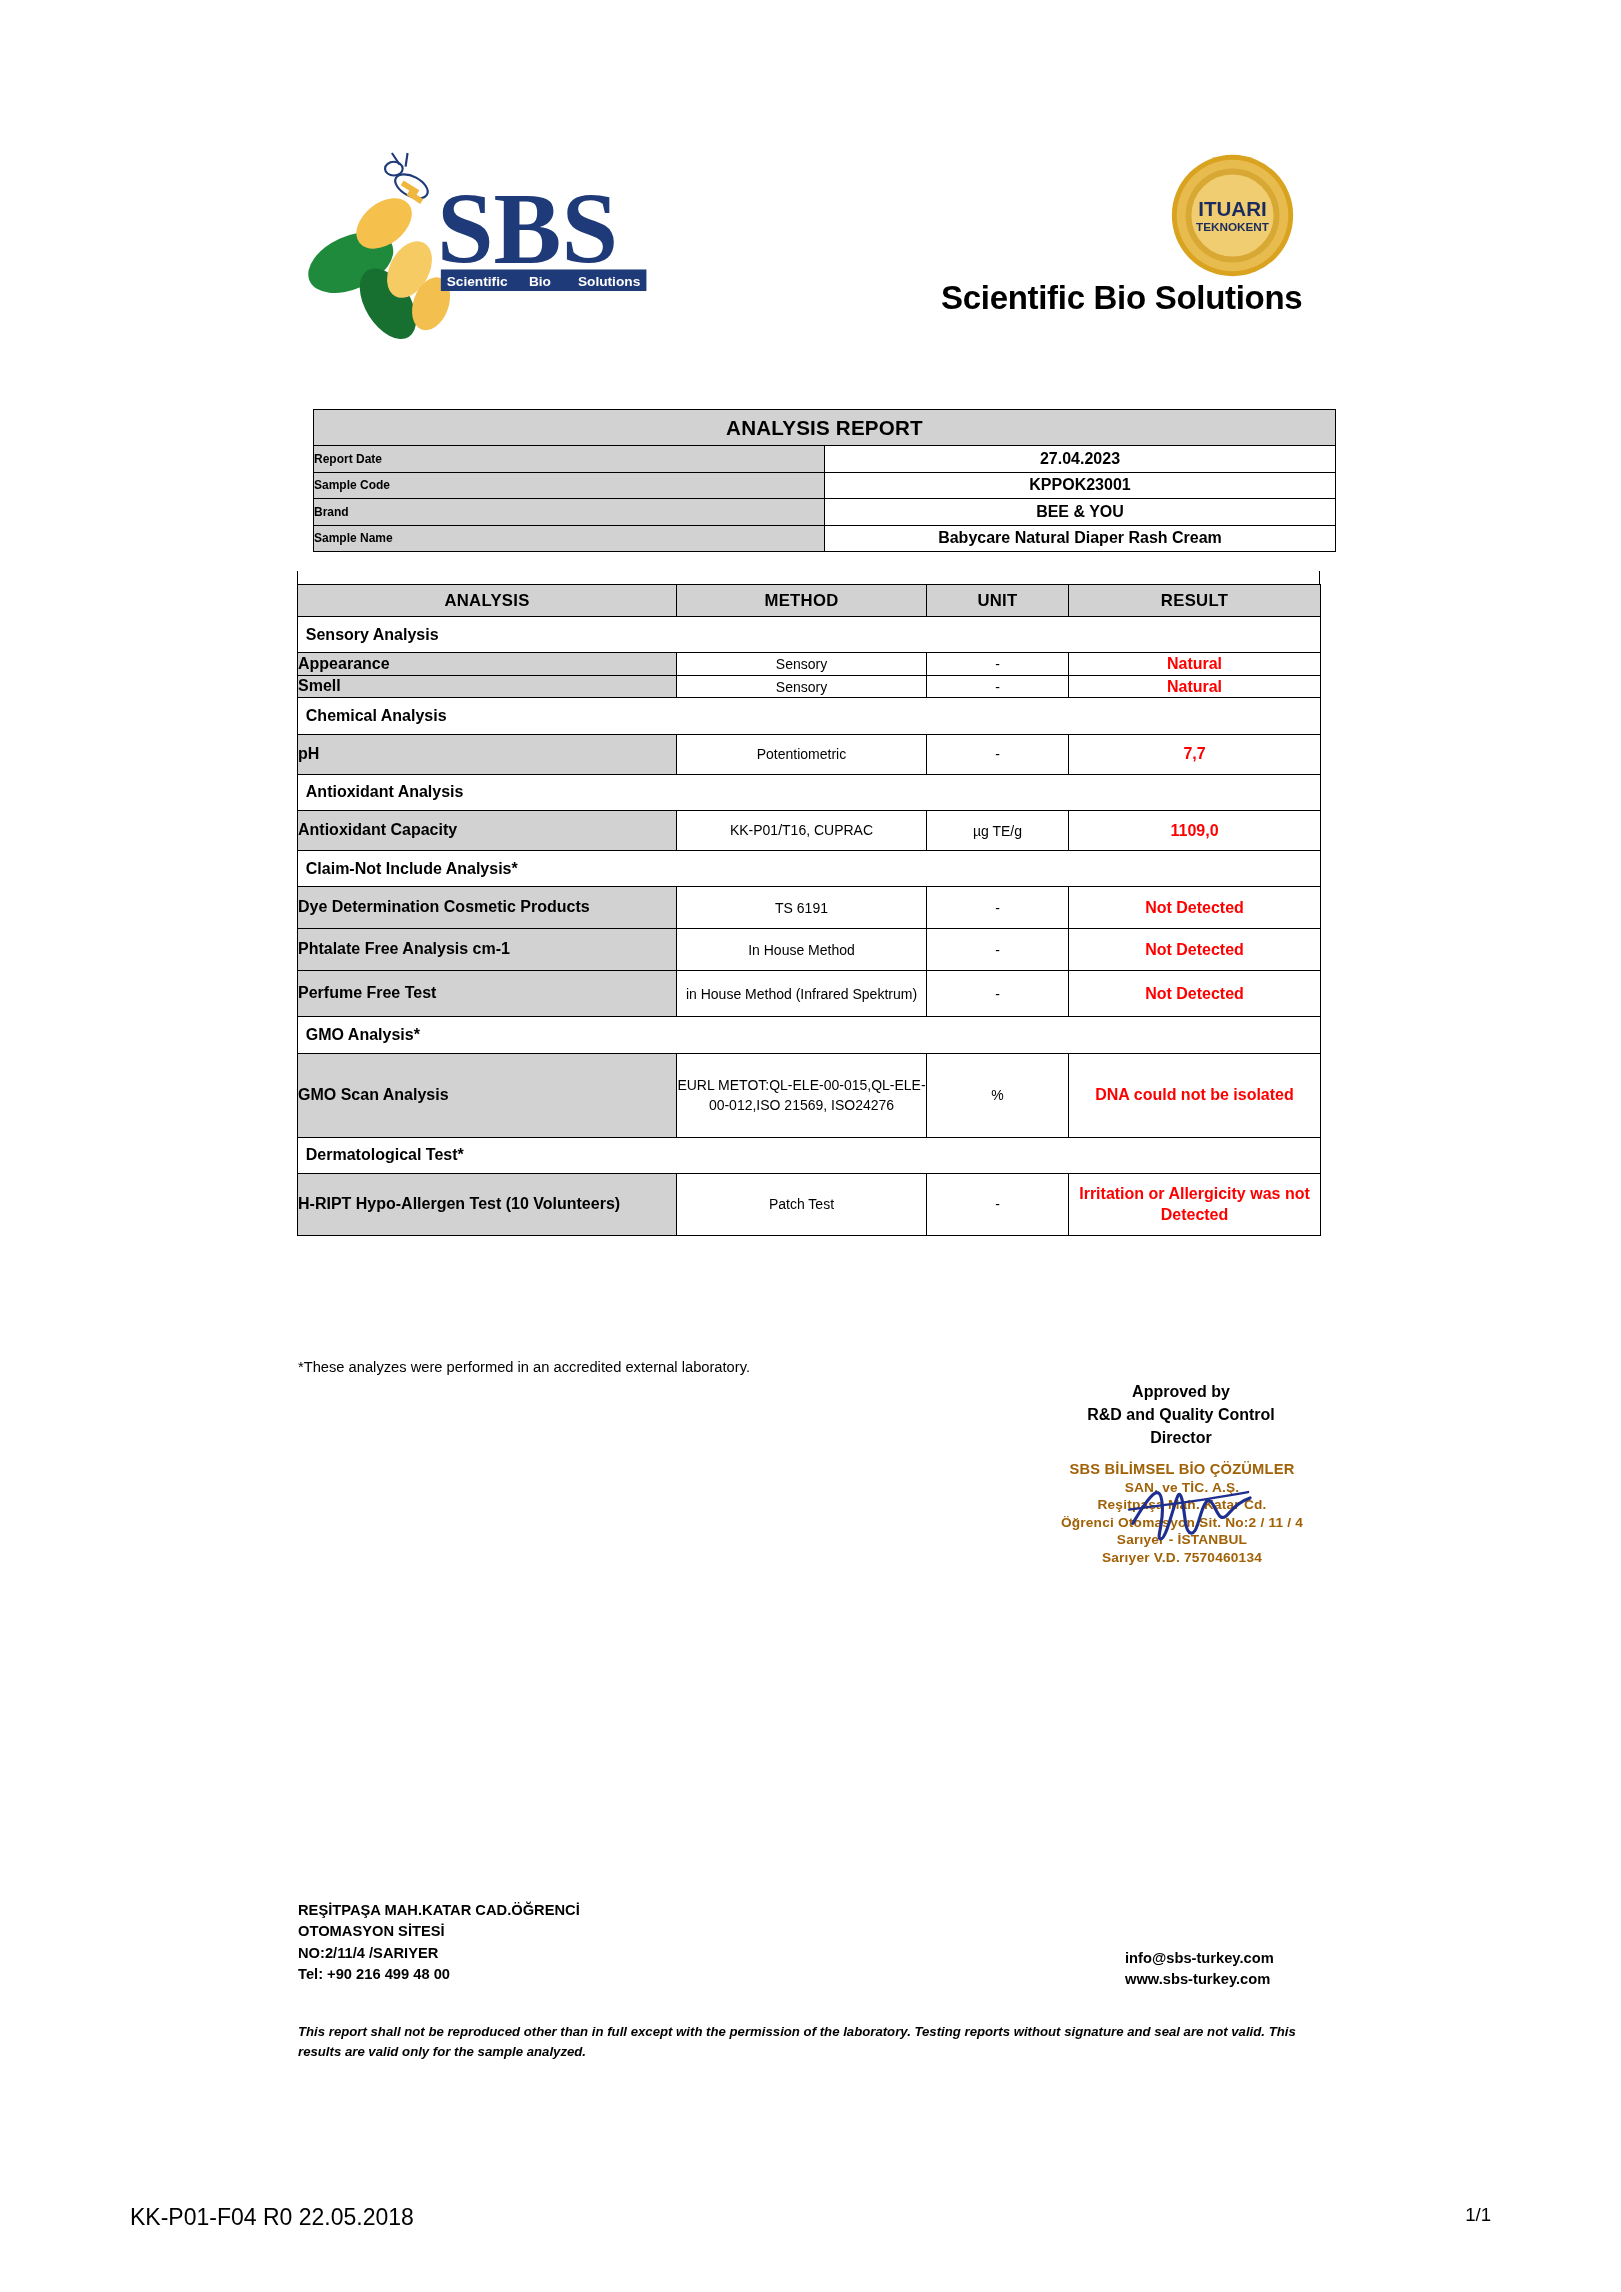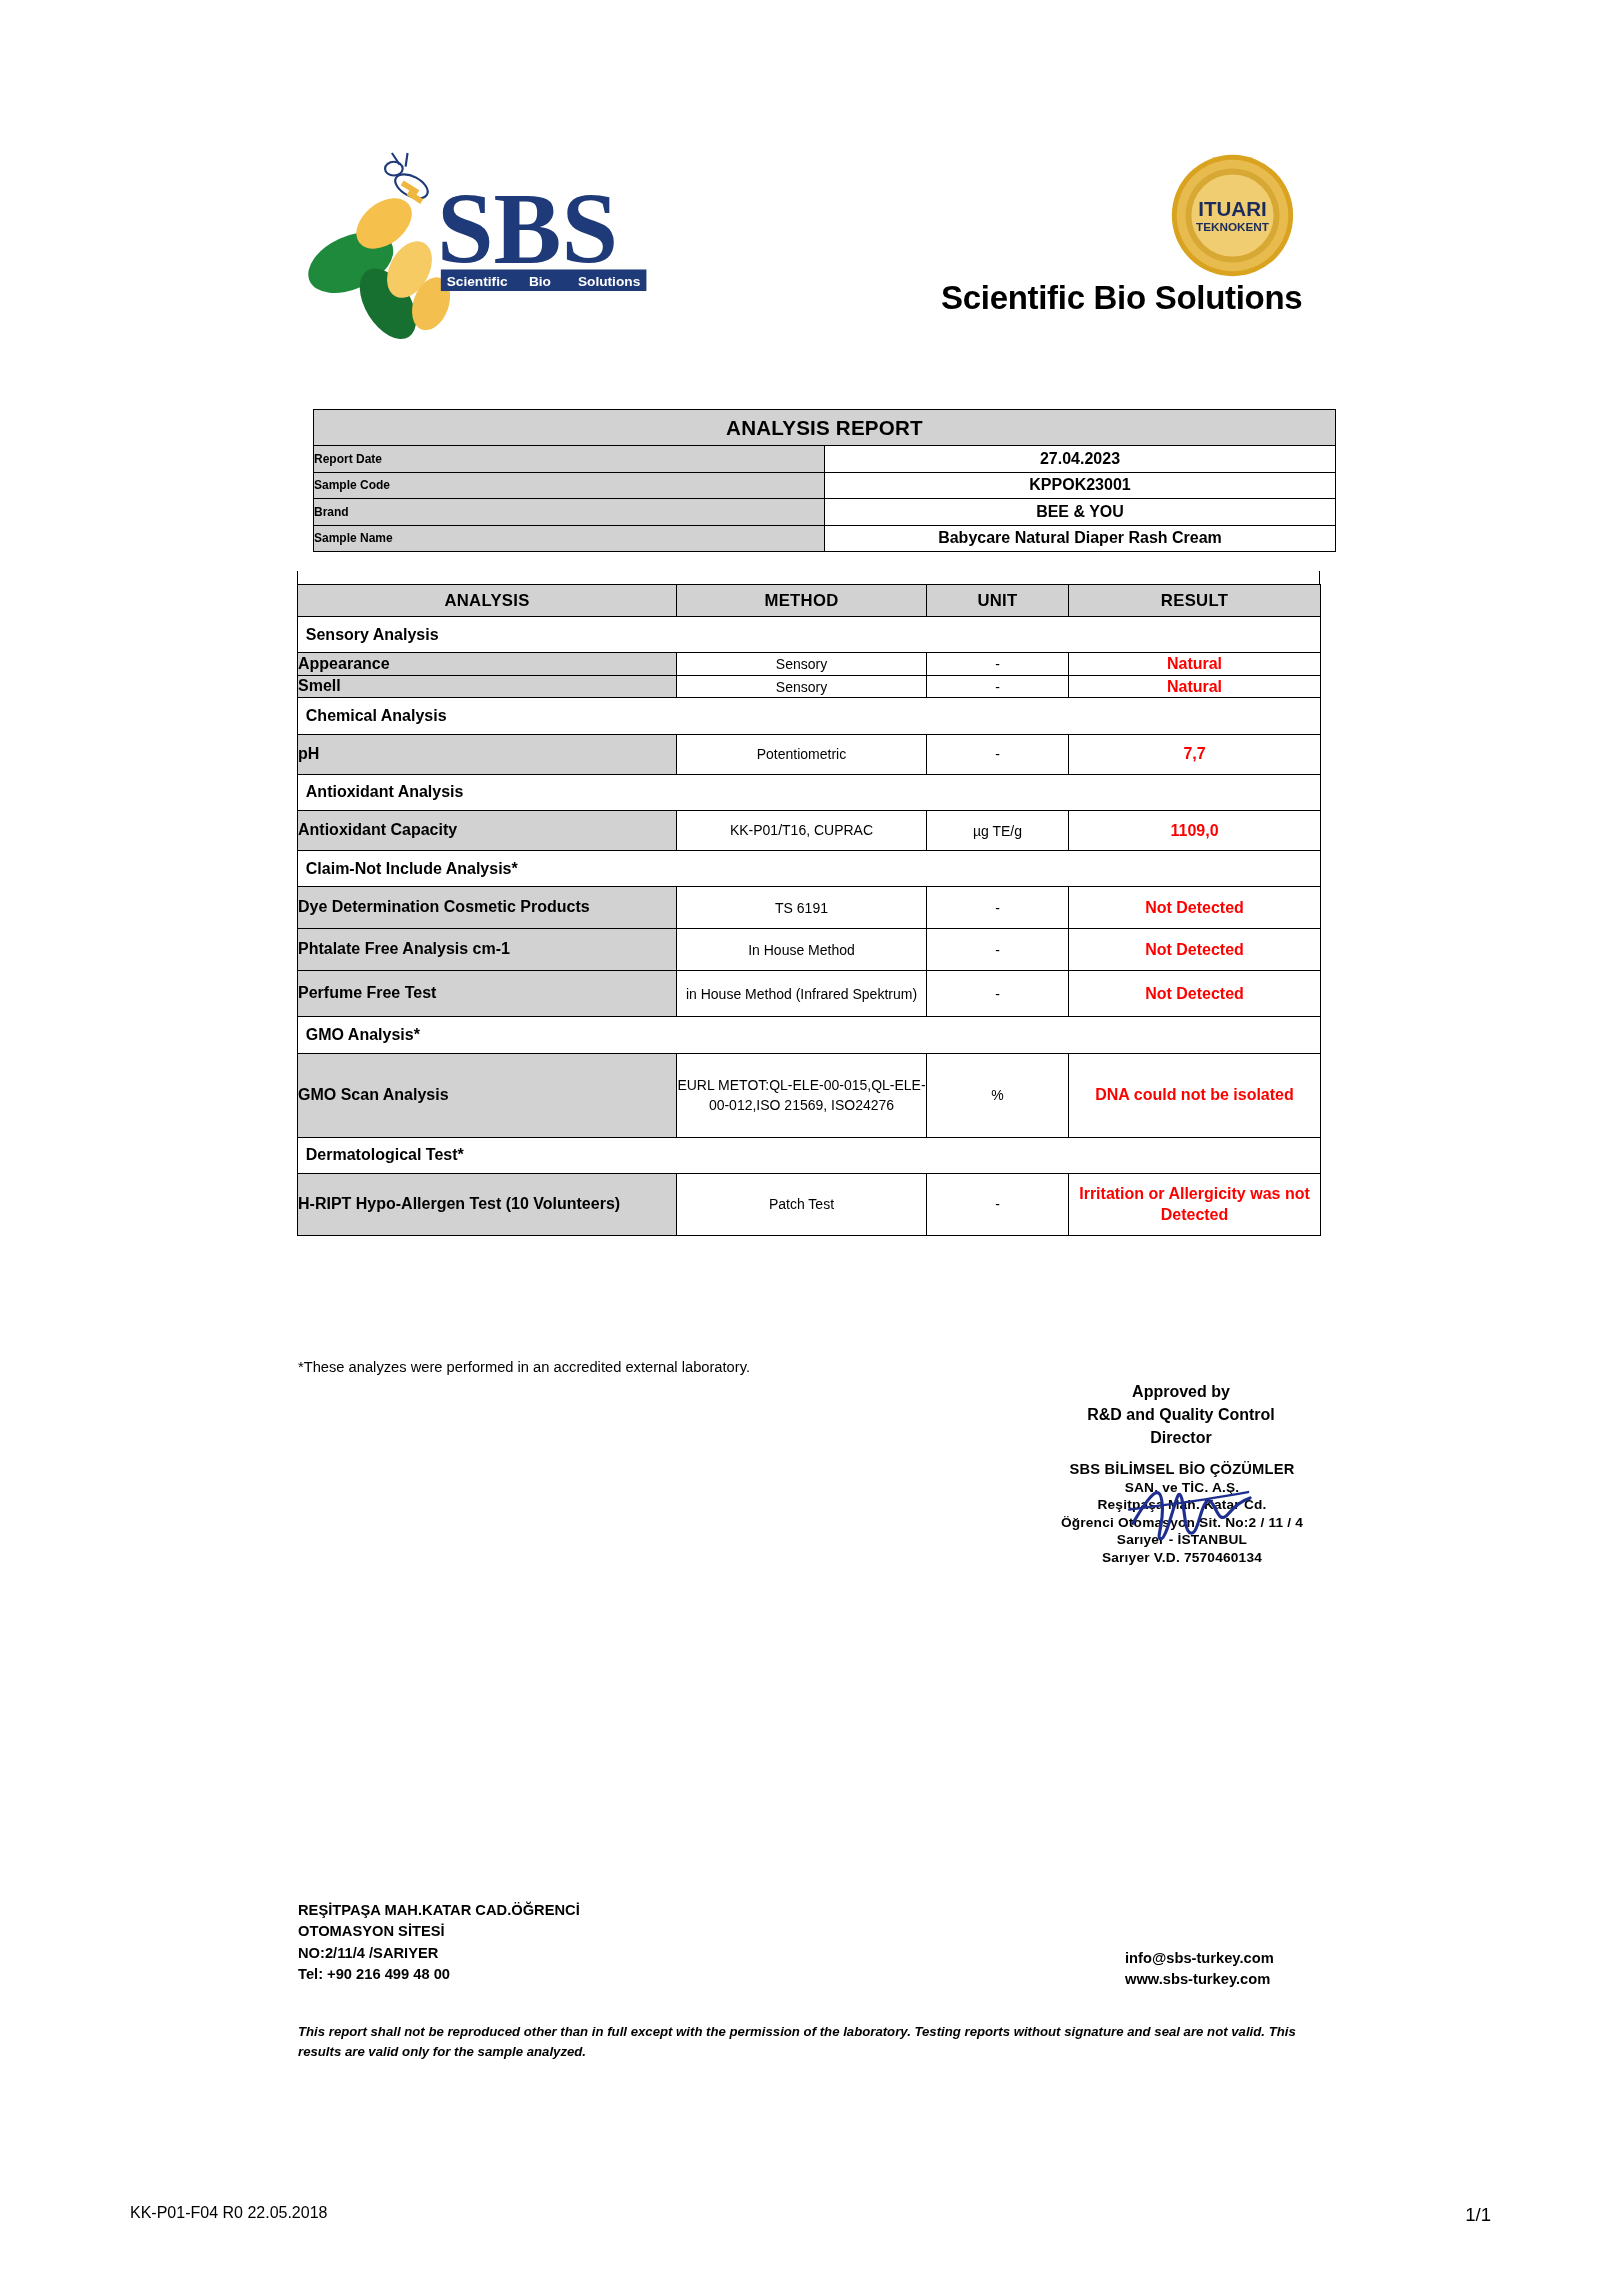--- a/index.html
+++ b/index.html
@@ -182,21 +182,21 @@
     line-height: 1.45;
   }
 
   
   .stamp {
     position: absolute;
     left: 1047px;
     top: 1460px;
     width: 270px;
     height: 98px;
-    color: #000000;
+    color: #a16207;
     text-align: center;
     font-family: "Liberation Sans", sans-serif;
     font-size: 13.7px;
     font-weight: bold;
     line-height: 1.28;
     letter-spacing: 0.2px;
   }
   .stamp .l1 { font-size: 14.7px; }
   .signature {
     position: absolute;
@@ -231,21 +231,21 @@
     width: 1024px;
     font-size: 13.2px;
     font-weight: bold;
     font-style: italic;
     line-height: 1.5;
   }
   .doc-code {
     position: absolute;
     left: 130px;
     top: 2204px;
-    font-size: 16px;
+    font-size: 23px;
   }
   .page-num {
     position: absolute;
     right: 130px;
     top: 2204px;
     font-size: 18.6px;
   }
 </style>
 </head>
 <body>

